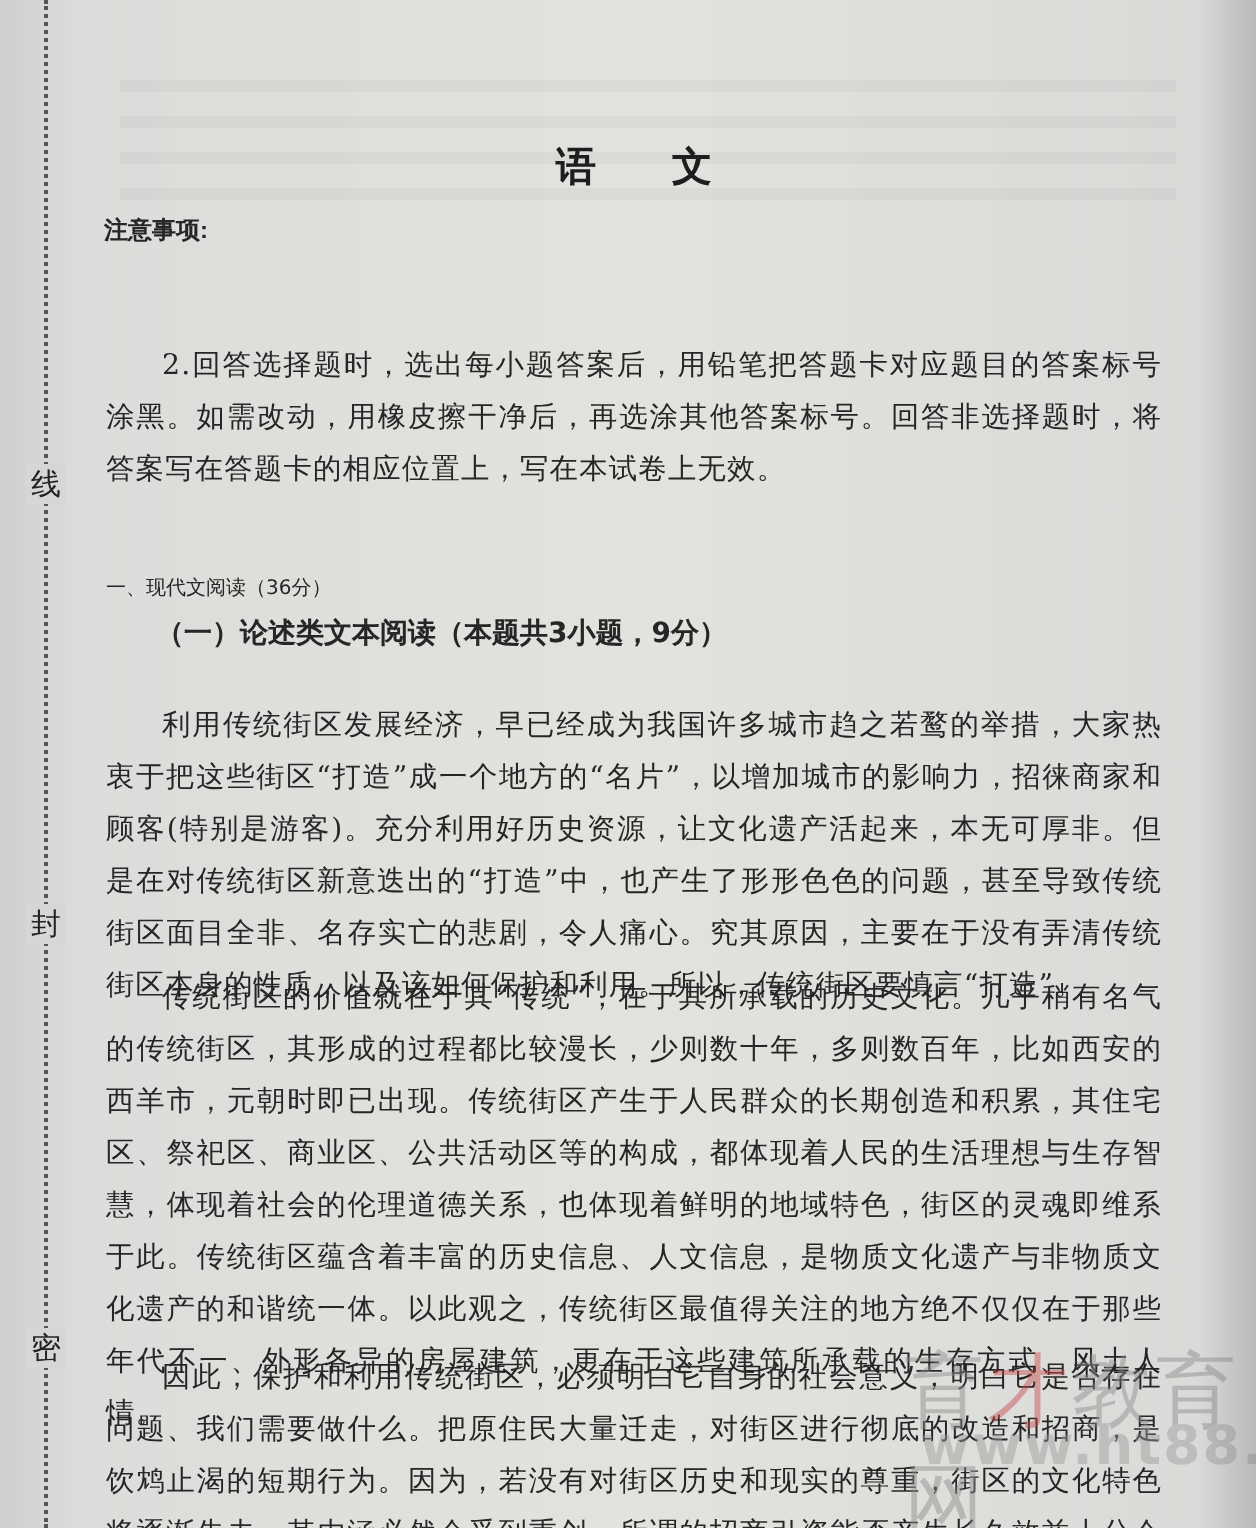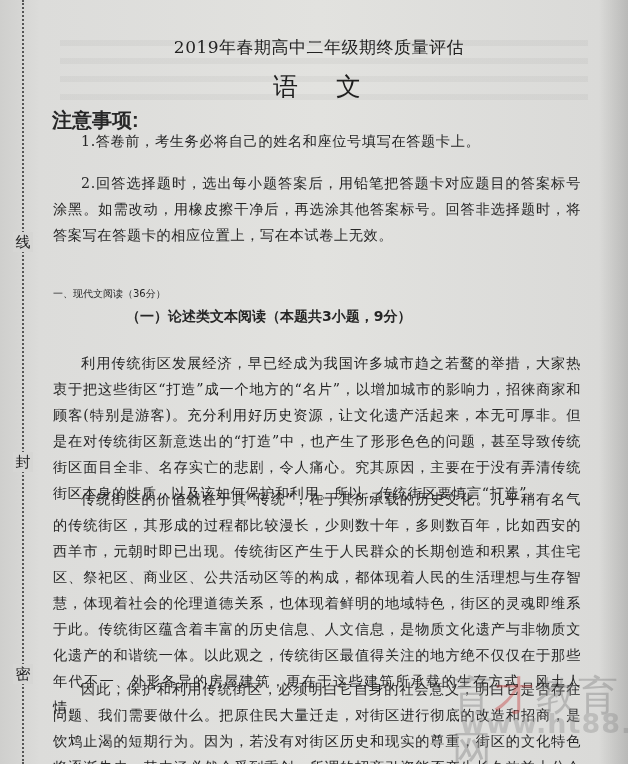--- a/index.html
+++ b/index.html
@@ -24,24 +24,24 @@
   .binding-char {
     position: absolute; left: 13px; width: 20px; text-align: center;
     font-size: 15px; background: #d6d6d4; color: #222; line-height: 20px;
   }
   .title {
     position: absolute; left: 0; right: 0; top: 36px; text-align: center;
     font-size: 17px; letter-spacing: 0.5px; color: #222; padding-left: 10px;
   }
   .subject {
     position: absolute; left: 0; right: 0; top: 70px; text-align: center;
-    font-size: 25px; letter-spacing: 38px; color: #1e1e1e; padding-left: 44px;
+    font-size: 20px; letter-spacing: 38px; color: #1e1e1e; padding-left: 44px; font-weight: bold;
   }
   .notice-head {
-    position: absolute; left: 52px; top: 107px; font-weight: bold; font-size: 20px;
+    position: absolute; left: 52px; top: 107px; font-weight: bold; font-size: 12px;
     font-family: Liberation Sans, sans-serif;
   }
   .para {
     position: absolute; left: 53px; width: 528px;
     font-size: 14.2px; line-height: 26px; text-align: justify; letter-spacing: 0.6px;
   }
   .indent { text-indent: 28px; }
   .section {
     position: absolute; left: 53px; font-size: 10px;
     font-family: "DejaVu Sans", "Liberation Sans", sans-serif;
@@ -70,29 +70,27 @@
 <body>
 
 <div class="page">
   <div class="bleed"></div>
 
   <div class="binding-line"></div>
   <div class="binding-char" style="top:232px;">线</div>
   <div class="binding-char" style="top:452px;">封</div>
   <div class="binding-char" style="top:664px;">密</div>
 
-  <div class="title">2019年春期高中二年级期终质量评估</div>
   <div class="subject">语文</div>
 
   <div class="notice-head">注意事项:</div>
-  <div class="para indent" style="top:128px;">1.答卷前，考生务必将自己的姓名和座位号填写在答题卡上。</div>
   <div class="para indent" style="top:170px;">2.回答选择题时，选出每小题答案后，用铅笔把答题卡对应题目的答案标号涂黑。如需改动，用橡皮擦干净后，再选涂其他答案标号。回答非选择题时，将答案写在答题卡的相应位置上，写在本试卷上无效。</div>
 
   <div class="section" style="top:287px;">一、现代文阅读（36分）</div>
-  <div class="sub-section" style="top:308px;margin-left:48px;">（一）论述类文本阅读（本题共3小题，9分）</div>
+  <div class="sub-section" style="top:308px;">（一）论述类文本阅读（本题共3小题，9分）</div>
 
   <div class="para indent" style="top:350px;">利用传统街区发展经济，早已经成为我国许多城市趋之若鹜的举措，大家热衷于把这些街区“打造”成一个地方的“名片”，以增加城市的影响力，招徕商家和顾客(特别是游客)。充分利用好历史资源，让文化遗产活起来，本无可厚非。但是在对传统街区新意迭出的“打造”中，也产生了形形色色的问题，甚至导致传统街区面目全非、名存实亡的悲剧，令人痛心。究其原因，主要在于没有弄清传统街区本身的性质，以及该如何保护和利用。所以，传统街区要慎言“打造”。</div>
   <div class="para indent" style="top:486px;">传统街区的价值就在于其“传统”，在于其所承载的历史文化。几乎稍有名气的传统街区，其形成的过程都比较漫长，少则数十年，多则数百年，比如西安的西羊市，元朝时即已出现。传统街区产生于人民群众的长期创造和积累，其住宅区、祭祀区、商业区、公共活动区等的构成，都体现着人民的生活理想与生存智慧，体现着社会的伦理道德关系，也体现着鲜明的地域特色，街区的灵魂即维系于此。传统街区蕴含着丰富的历史信息、人文信息，是物质文化遗产与非物质文化遗产的和谐统一体。以此观之，传统街区最值得关注的地方绝不仅仅在于那些年代不一、外形各异的房屋建筑，更在于这些建筑所承载的生存方式、风土人情。</div>
   <div class="para indent" style="top:676px;">因此，保护和利用传统街区，必须明白它自身的社会意义，明白它是否存在问题、我们需要做什么。把原住民大量迁走，对街区进行彻底的改造和招商，是饮鸩止渴的短期行为。因为，若没有对街区历史和现实的尊重，街区的文化特色将逐渐失去，其内涵必然会受到重创，所谓的招商引资能否产生长久效益十分令人怀疑。十年前的北京前门大街改造就是前车之鉴:迁走了大批住户，拆倒了旧房屋，建成了崭新的新街道，招来80多个京外老字号以及诸多国际连锁</div>
 
   <div class="watermark">
     <div class="wm-cn">
       <span>育</span><span class="red">才</span><span>教育网</span>
     </div>
     <div class="wm-url">www.ht88.com</div>

